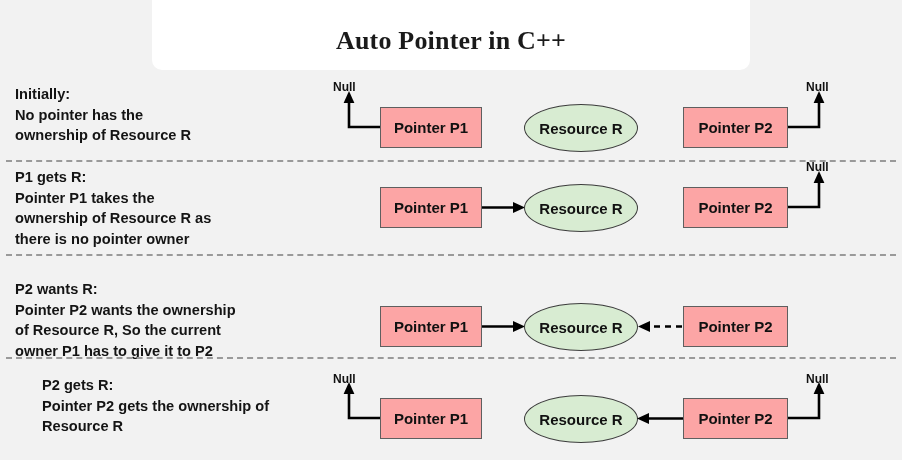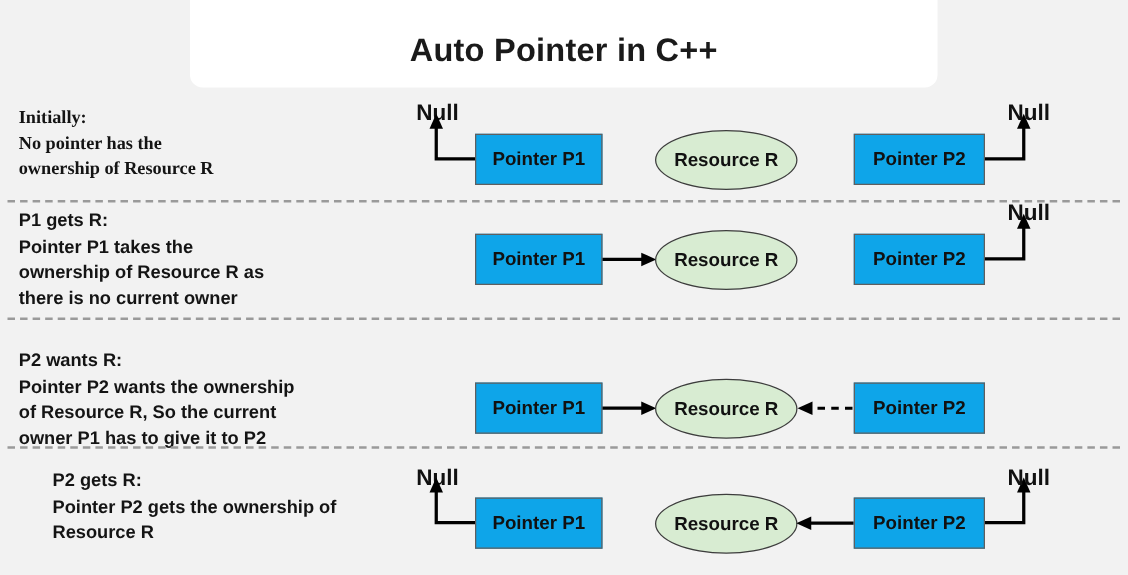--- a/index.html
+++ b/index.html
@@ -28,21 +28,21 @@
     align-items: flex-end;
     justify-content: center;
     padding-bottom: 14px;
     box-sizing: border-box;
   }
   #title-text {
     font-size: 26px;
     font-weight: 700;
     letter-spacing: 0.2px;
     color: #1a1a1a;
-    font-family: Liberation Sans, sans-serif;
+    font-family: Liberation Serif, serif;
   }
   
   .row {
     position: absolute;
     left: 0;
     width: 902px;
   }
   .row-sep {
     position: absolute;
     left: 6px;
@@ -56,21 +56,21 @@
     width: 320px;
     font-size: 14.6px;
     font-weight: 700;
     line-height: 20.5px;
     color: #141414;
     white-space: pre-line;
   }
   
   .node-box {
     position: absolute;
-    background: #0ea5e9;
+    background: #fca5a5;
     border: 1.6px solid #5f5f5f;
     box-sizing: border-box;
     display: flex;
     align-items: center;
     justify-content: center;
     font-size: 15px;
     font-weight: 700;
     color: #111111;
   }
   .node-ellipse {
@@ -81,38 +81,38 @@
     box-sizing: border-box;
     display: flex;
     align-items: center;
     justify-content: center;
     font-size: 15px;
     font-weight: 700;
     color: #111111;
   }
   .null-label {
     position: absolute;
-    font-size: 18px;
+    font-size: 12px;
     font-weight: 700;
     color: #111111;
   }
   .arrow-svg {
     position: absolute;
     overflow: visible;
   }
 </style>
 </head>
 <body>
 
 <div id="title-card">
   <div id="title-text">Auto Pointer in C++</div>
 </div>
 
 <div class="row">
-  <div class="desc" style="top:84px;font-family:Liberation Serif, serif;">Initially:
+  <div class="desc" style="top:84px;">Initially:
 No pointer has the
 ownership of Resource R</div>
 
   <div class="null-label" style="left:333px; top:80px;">Null</div>
   <svg class="arrow-svg" style="left:340px; top:90px;" width="50" height="60">
     <path d="M 42 37 L 9 37 L 9 10" stroke="#000000" stroke-width="2.6" fill="none"></path>
     <path d="M 9 1 L 3.6 13 L 14.4 13 Z" fill="#000000"></path>
   </svg>
   <div class="node-box" style="left:380px; top:107px; width:102px; height:41px;">Pointer P1</div>
 
@@ -125,21 +125,21 @@
   </svg>
   <div class="null-label" style="left:806px; top:80px;">Null</div>
 
   <div class="row-sep" style="top:160px;"></div>
 </div>
 
 <div class="row">
   <div class="desc" style="top:167px;">P1 gets R:
 Pointer P1 takes the
 ownership of Resource R as
-there is no current owner</div>
+there is no pointer owner</div>
 
   <div class="node-box" style="left:380px; top:187px; width:102px; height:41px;">Pointer P1</div>
   <svg class="arrow-svg" style="left:482px; top:187px;" width="46" height="41">
     <path d="M 0 20.5 L 34 20.5" stroke="#000000" stroke-width="2.6" fill="none"></path>
     <path d="M 43 20.5 L 31 15.1 L 31 25.9 Z" fill="#000000"></path>
   </svg>
   <div class="node-ellipse" style="left:524px; top:184px; width:114px; height:48px;">Resource R</div>
 
   <div class="node-box" style="left:683px; top:187px; width:105px; height:41px;">Pointer P2</div>
   <svg class="arrow-svg" style="left:788px; top:170px;" width="50" height="60">

